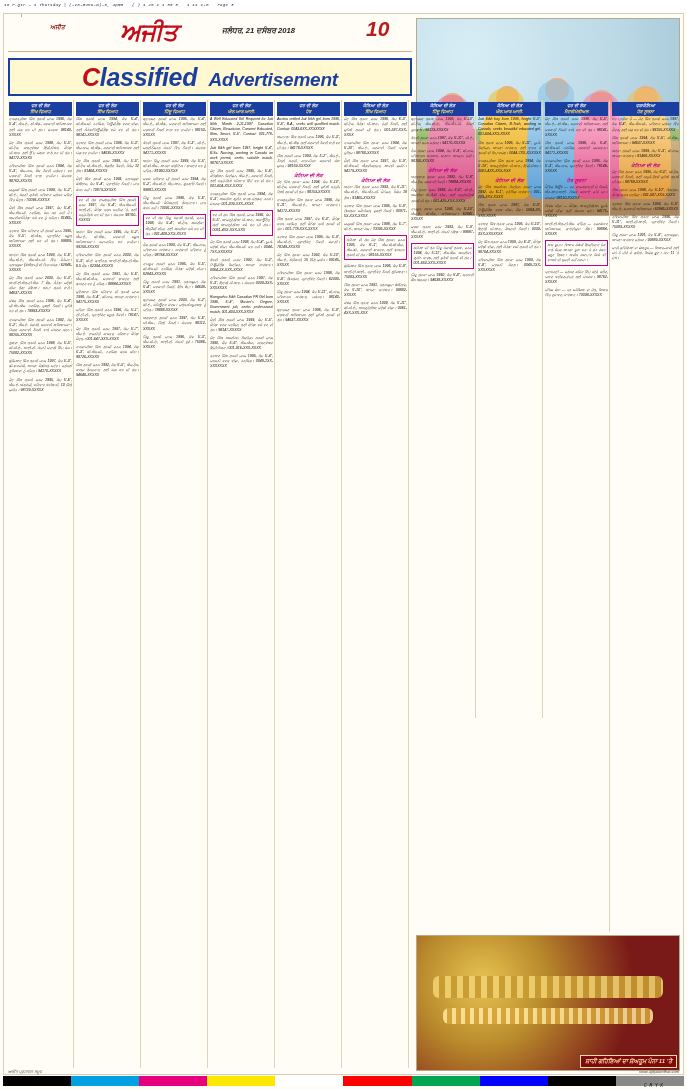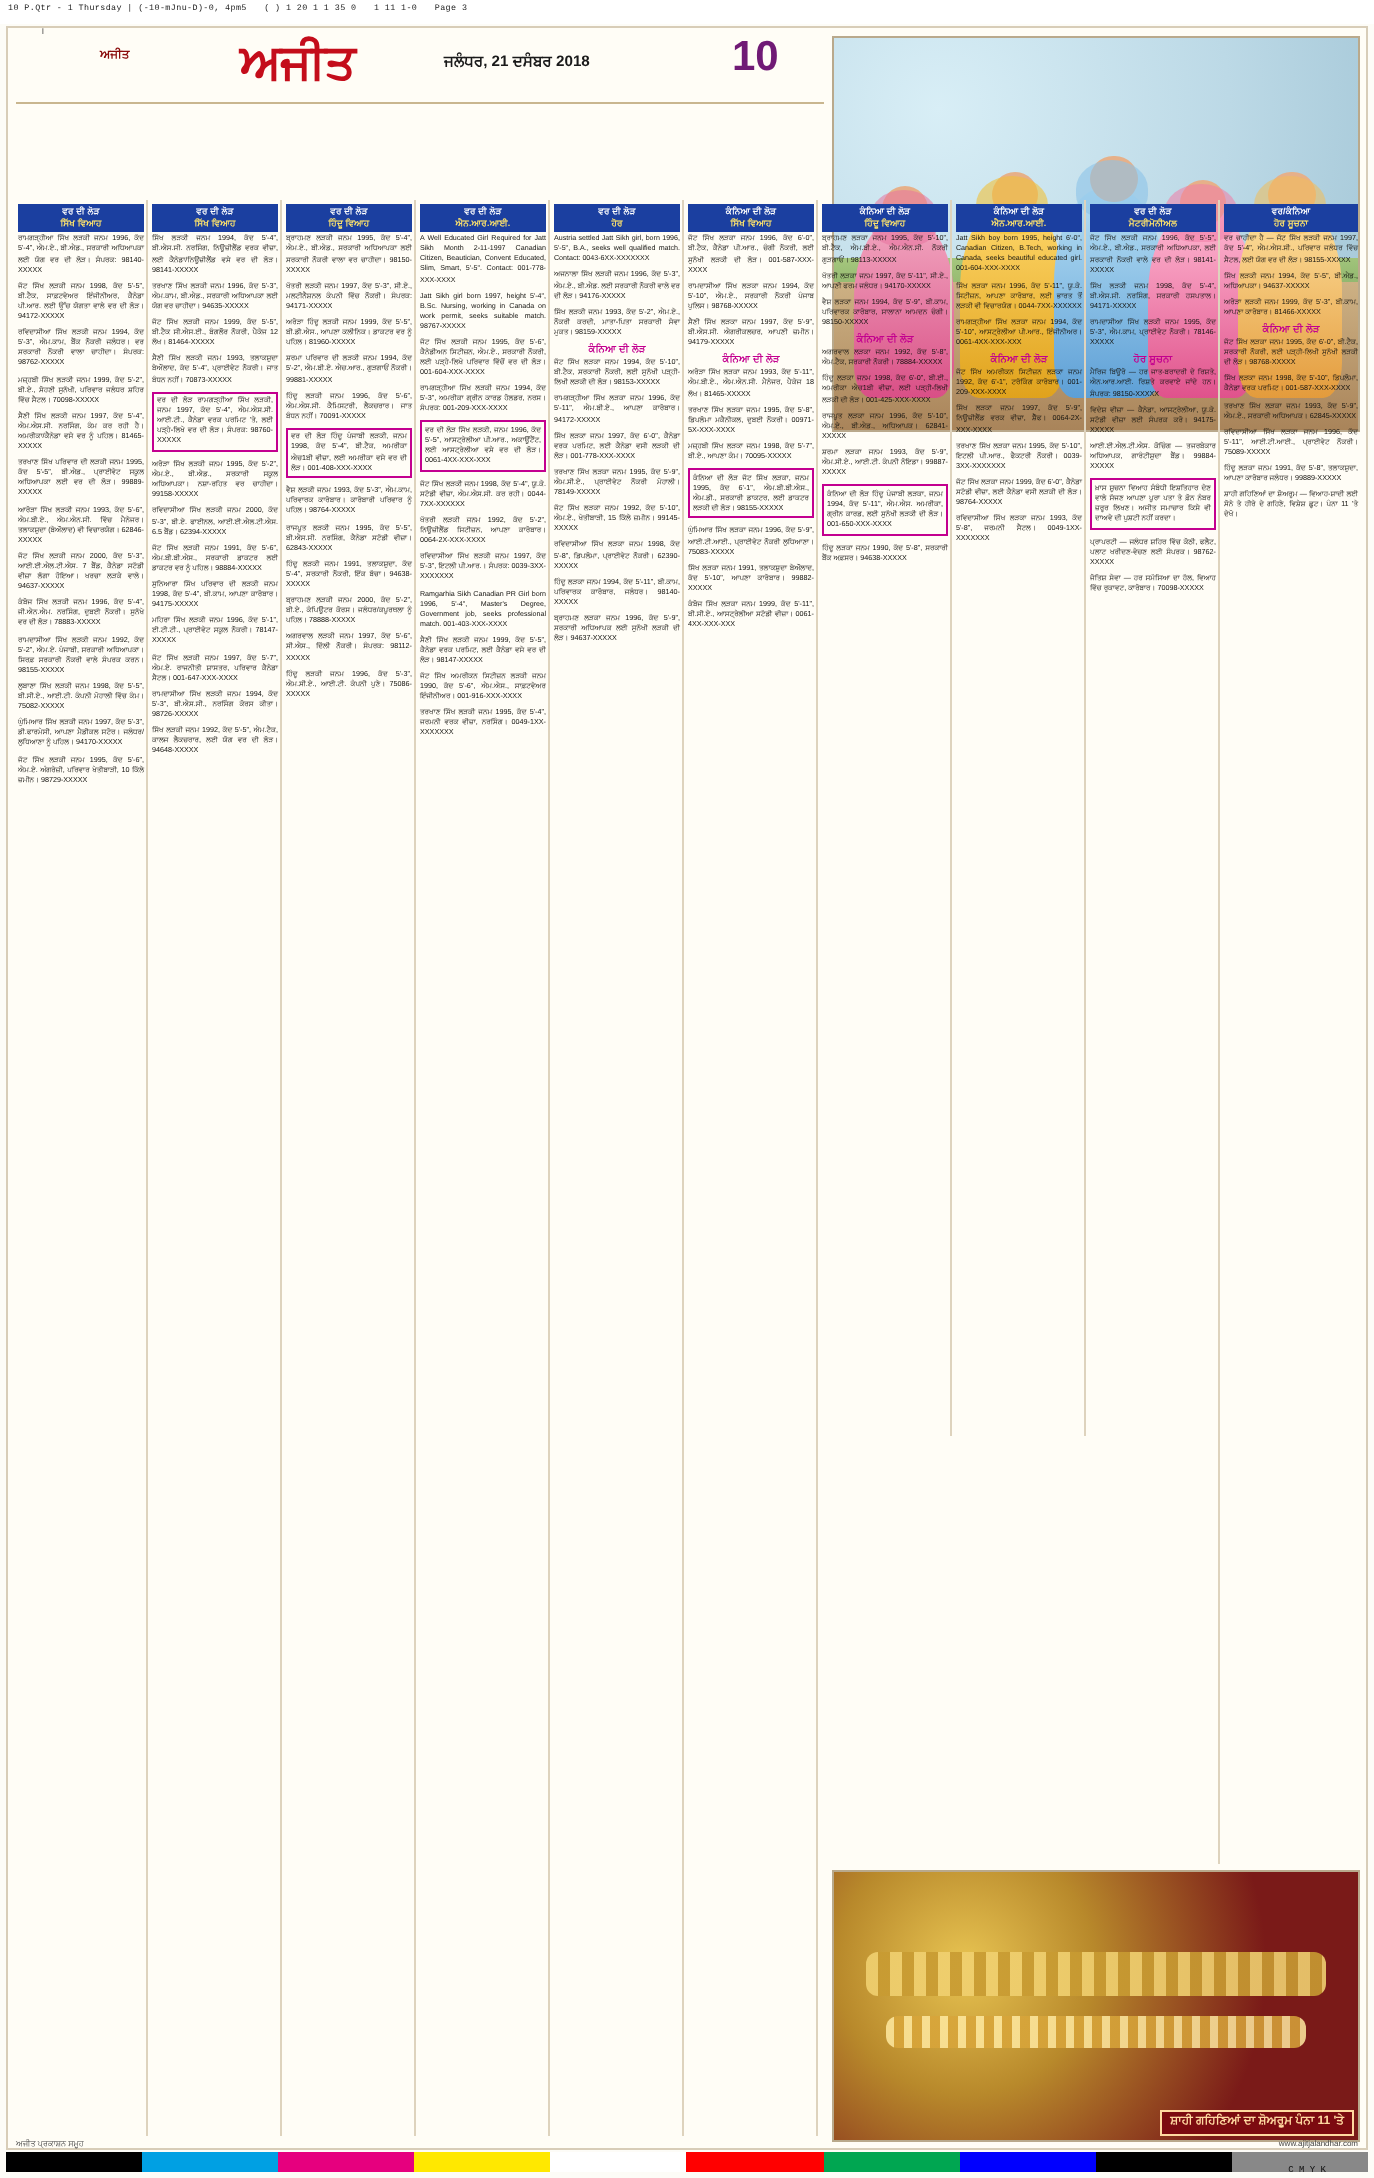--- a/index.html
+++ b/index.html
@@ -7,20 +7,21 @@
   body {
     width: 687px; height: 1089px;
     background: #ffffff;
     font-family: "Liberation Sans", sans-serif;
     overflow: hidden;
     position: relative;
   }
   .page {
     position: absolute; left:0; top:0; width:687px; height:1089px;
     background:#fdfcf7;
+    font-style:italic;
   }
   
   .printbar {
     position:absolute; left:0; top:0; width:687px; height:12px;
     background:#ffffff; font-size:4.2px; color:#222;
     font-family:"Liberation Mono", monospace;
     letter-spacing:.2px; padding-left:4px; padding-top:3px;
     white-space:nowrap;
   }
   .printbar .seg { display:inline-block; margin-right:6px; }
@@ -41,21 +42,21 @@
   .ajit-big {
     position:absolute; left:120px; top:18px; font-size:24px; color:#c40d1b;
     font-weight:bold; letter-spacing:-.5px;
   }
   .dateline {
     position:absolute; left:222px; top:26px; font-size:7.6px; color:#1a1a1a;
     font-weight:bold;
   }
   .pageno {
     position:absolute; left:366px; top:17px; font-size:21px; font-weight:bold;
-    color:#701a75;
+    color:#b91c1c;
   }
   
   .banner {
     position:absolute; left:8px; top:58px; width:404px; height:38px;
     background:#fff8d0; border:2px solid #1b3fa0;
     display:flex; align-items:center; justify-content:center;
   }
   .banner-inner { white-space:nowrap; }
   .banner .c1 { font-size:25px; font-weight:bold; color:#1b3fa0; letter-spacing:-.3px;}
   .banner .c1 .cap { color:#c40d1b; }
@@ -172,20 +173,26 @@
   <div class="frame"></div>
 
   <div class="regmark">l</div>
 
   <div class="masthead"></div>
   <div class="ajit-small">ਅਜੀਤ</div>
   <div class="ajit-big">ਅਜੀਤ</div>
   <div class="dateline">ਜਲੰਧਰ, 21 ਦਸੰਬਰ 2018</div>
   <div class="pageno">10</div>
 
+  <div class="banner">
+    <div class="banner-inner">
+      <span class="c1"><span class="cap">C</span><span>lassified</span></span>
+      <span class="c2">Advertisement</span>
+    </div>
+  </div>
 
   <div class="photo-top">
     <div class="sky"></div>
     <div class="grass"></div>
     <div class="floor"></div>
 
     <div class="fig" style="left:4%;width:19%;height:46%;background:linear-gradient(#f2a7c0,#d94f86);"></div>
     <div class="head" style="left:9%;bottom:50%;width:9%;height:12%;"></div>
     <div class="veil" style="left:7%;bottom:47%;width:13%;height:14%;background:#e8739f;opacity:.55;"></div>
 

